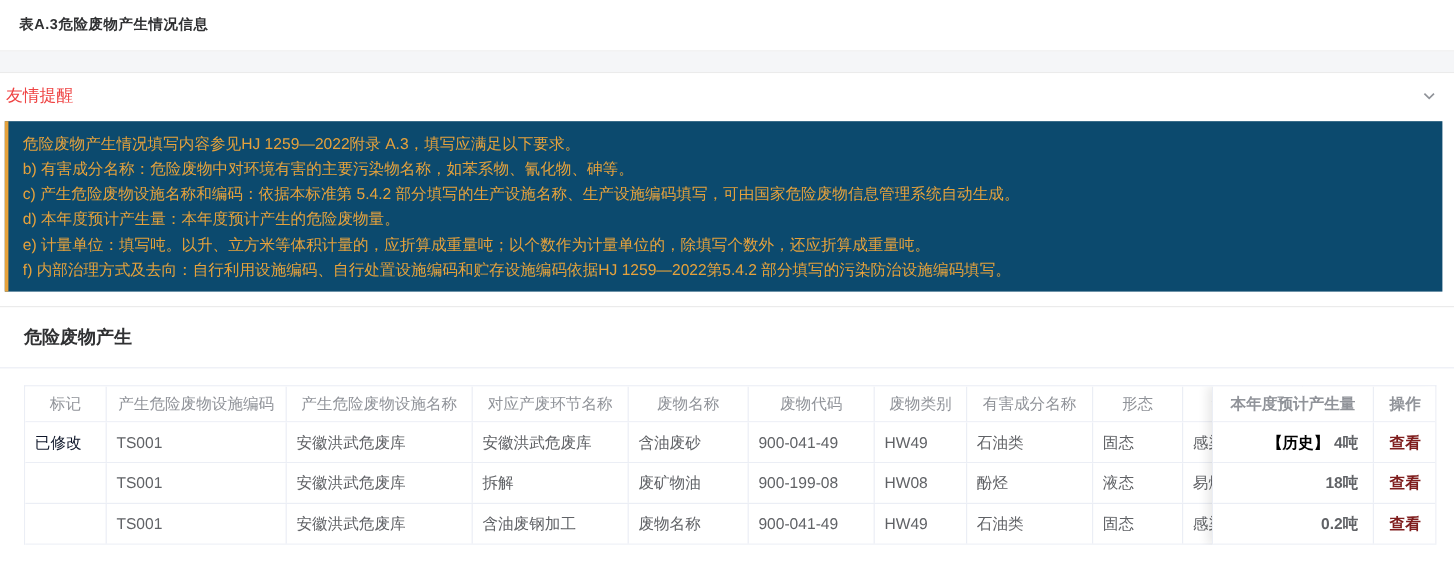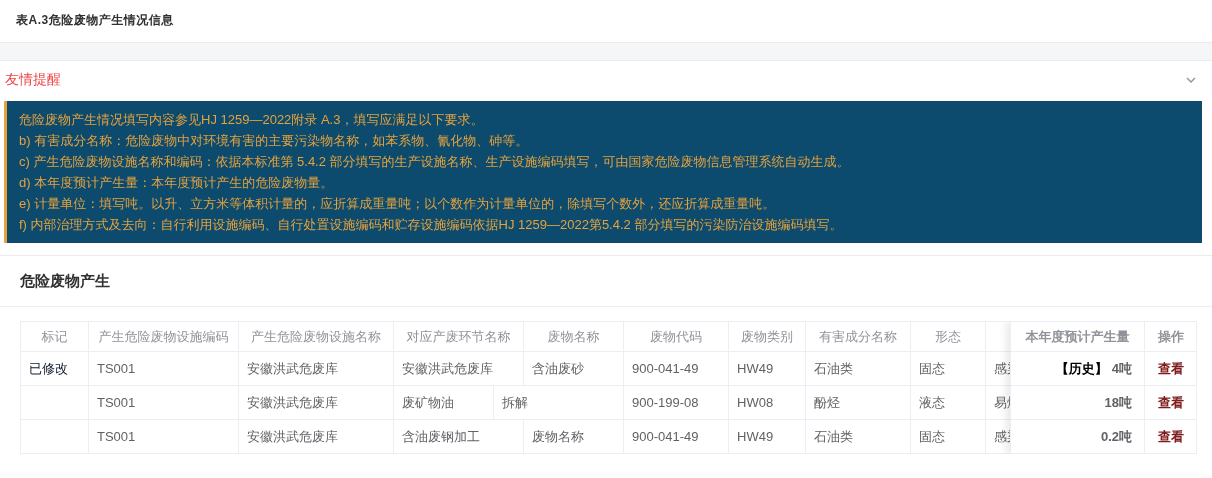--- a/index.html
+++ b/index.html
@@ -119,22 +119,22 @@
       <div class="t-cell w-hazard">感染</div>
       <div class="t-cell w-fill"></div>
     </div>
 
     <div class="t-row body">
       <div class="t-cell w-mark">
           <span class="mark-text"></span>
         </div>
       <div class="t-cell w-fcode">TS001</div>
       <div class="t-cell w-fname">安徽洪武危废库</div>
+      <div class="t-cell w-stage">拆解</div>
       <div class="t-cell w-wname">废矿物油</div>
-      <div class="t-cell w-stage">拆解</div>
       <div class="t-cell w-wcode">900-199-08</div>
       <div class="t-cell w-wclass">HW08</div>
       <div class="t-cell w-harm">酚烃</div>
       <div class="t-cell w-form">液态</div>
       <div class="t-cell w-hazard">易燃</div>
       <div class="t-cell w-fill"></div>
     </div>
 
     <div class="t-row body">
       <div class="t-cell w-mark">

